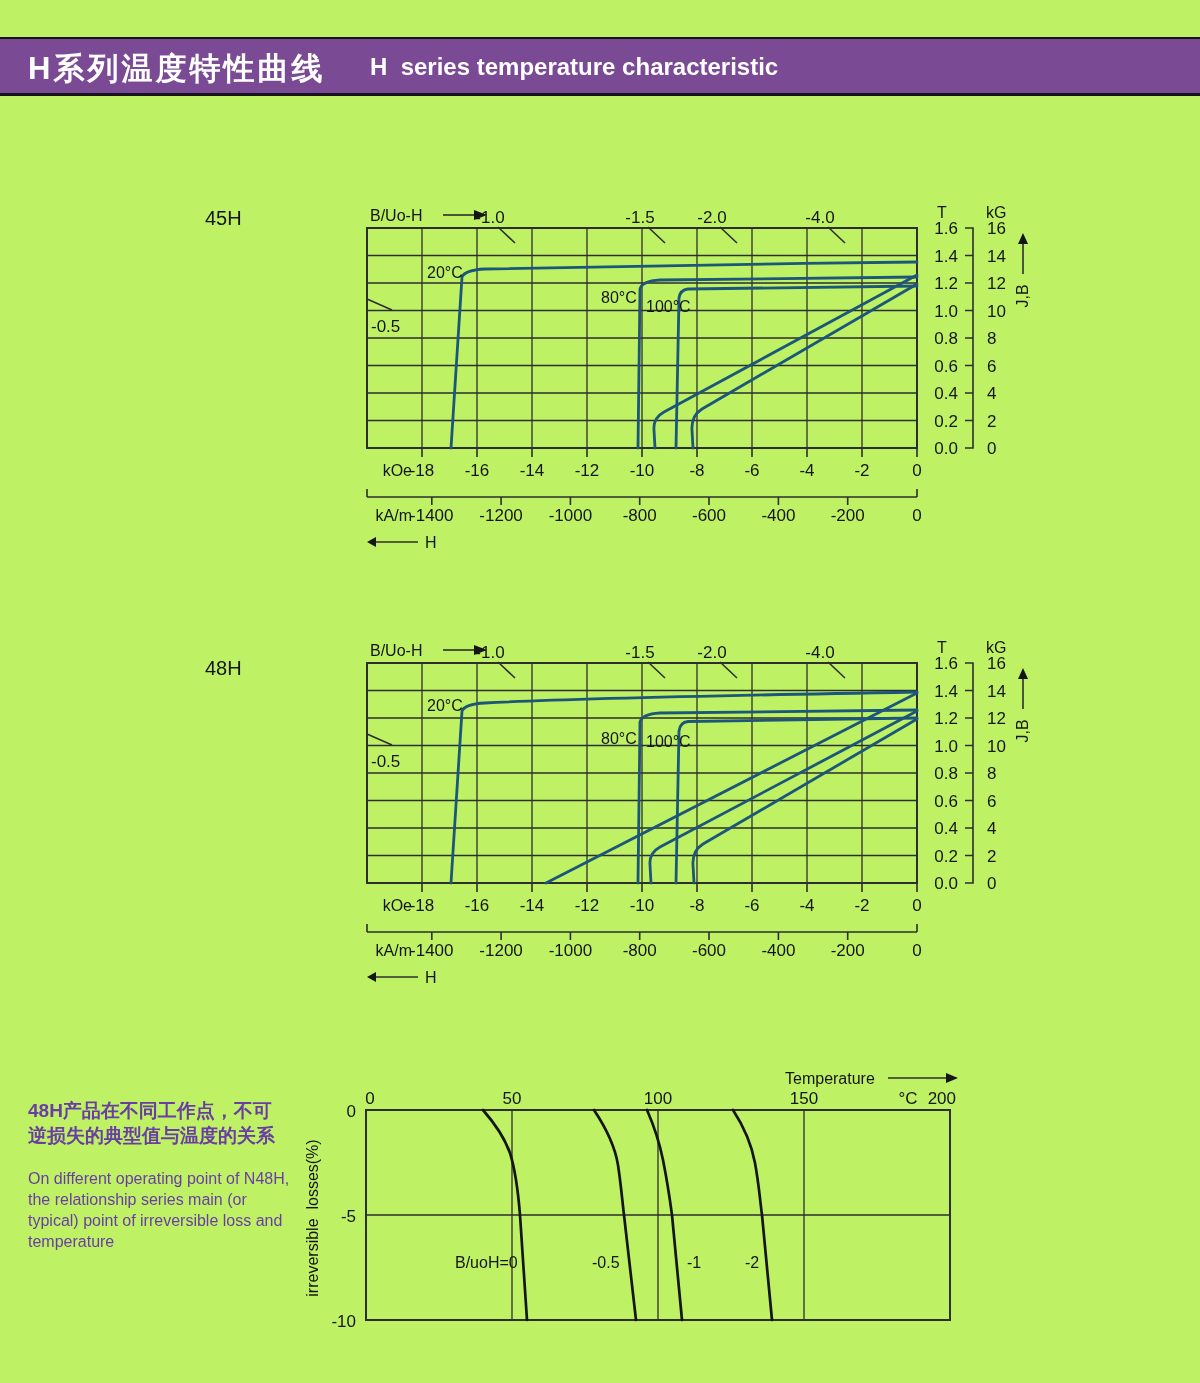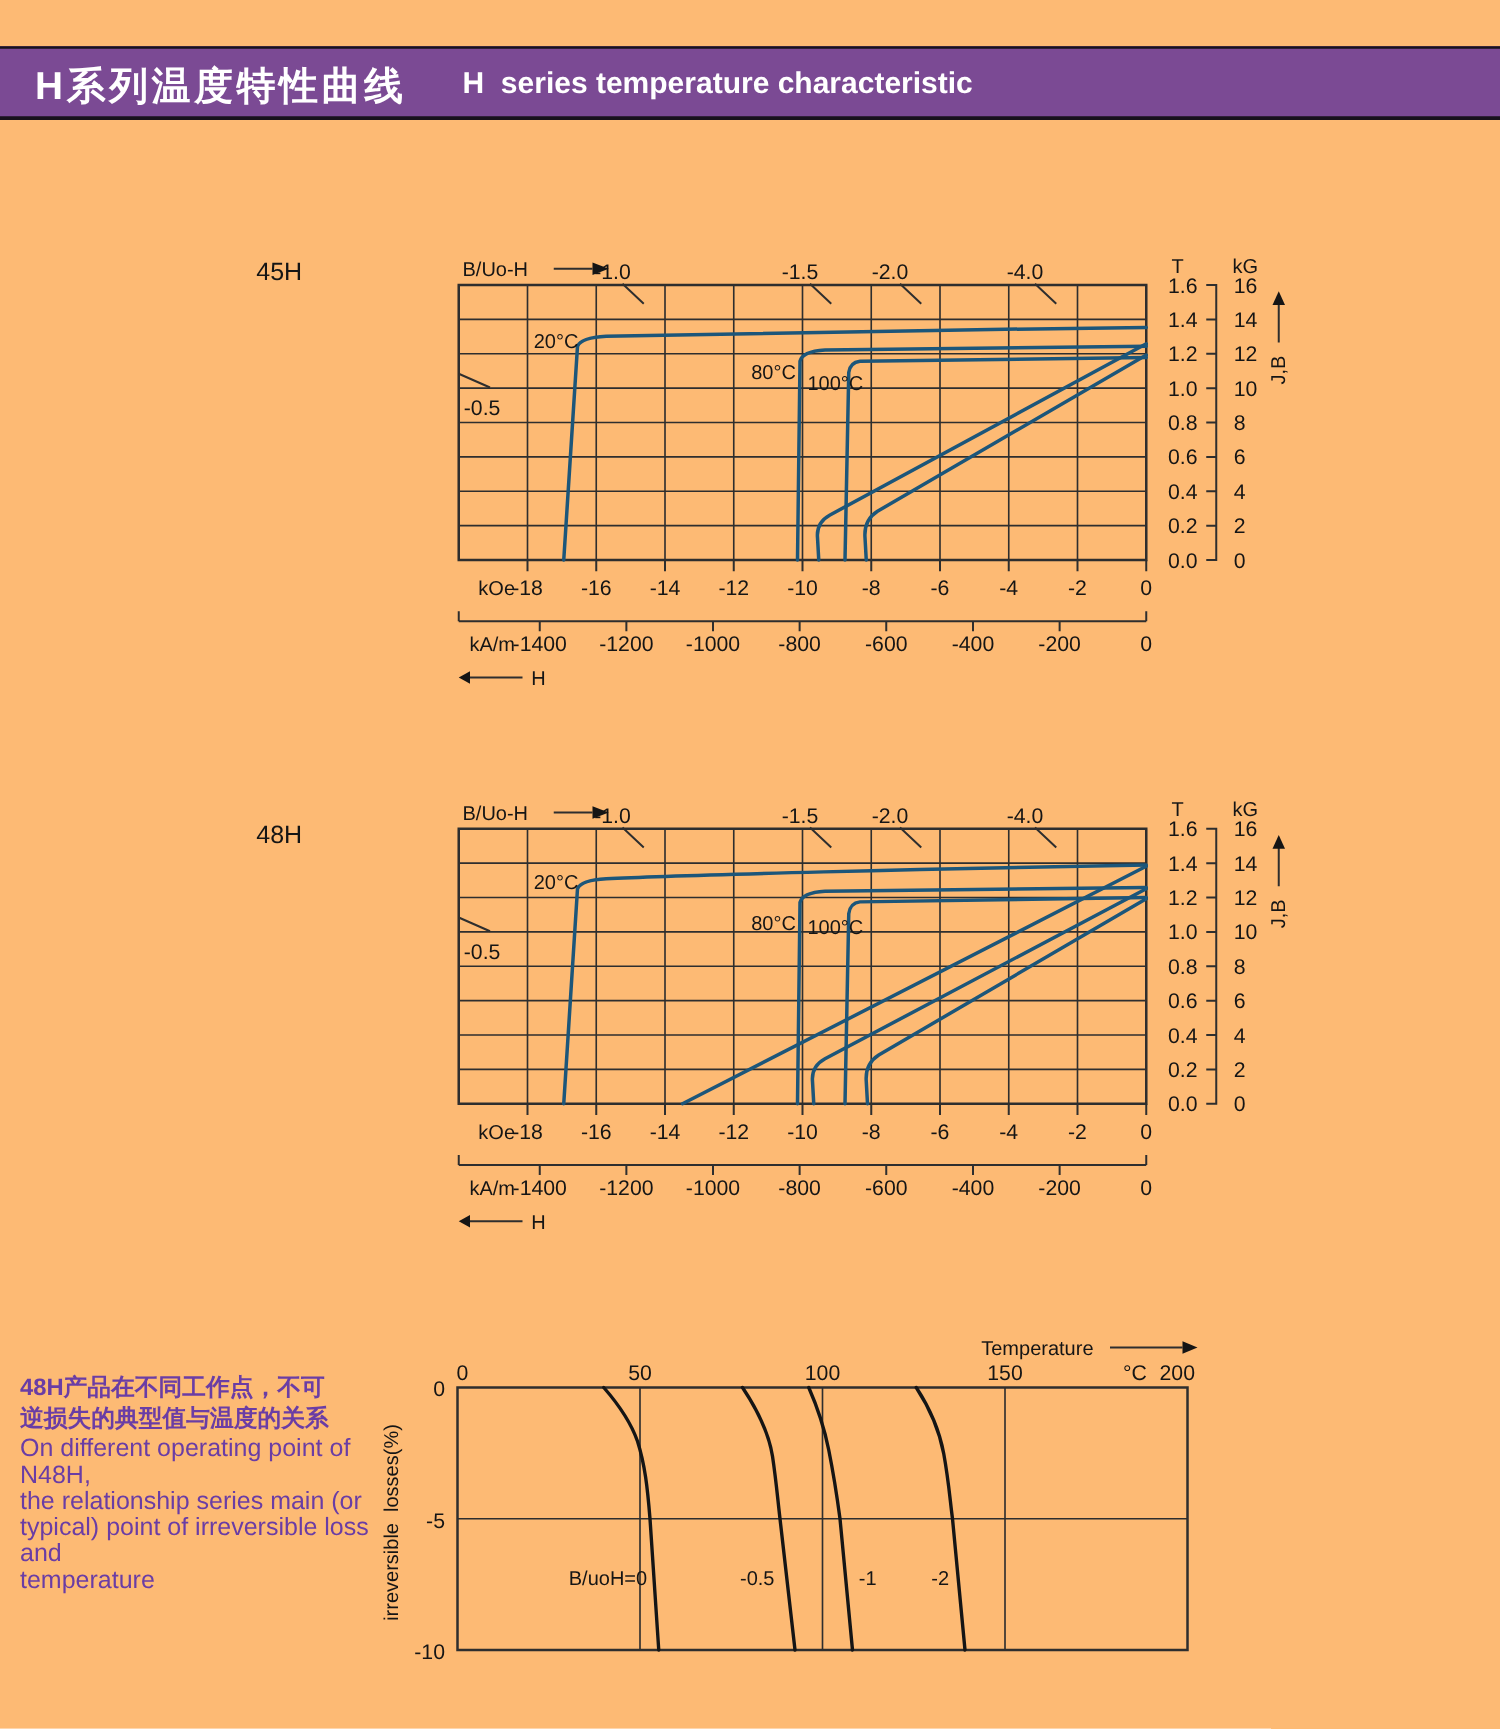--- a/index.html
+++ b/index.html
@@ -1,26 +1,26 @@
 <!DOCTYPE html>
 <html style="--banner: #7b4a94; --note_text: #6a3da5; --curve_blue: #1c567a;"><head>
 <meta charset="utf-8">
 <style>
   html,body{margin:0;padding:0;background:#ffffff;}
-  .page{position:relative;width:1200px;height:1383px;background:#fdba74;
+  .page{position:relative;width:1200px;height:1383px;background:#bef264;
         font-family:"Liberation Sans",sans-serif;color:#151515;overflow:hidden;}
   .banner{position:absolute;left:0;top:37px;width:1200px;height:59px;
           background:var(--banner,#7b4a94);border-top:2px solid #18121d;border-bottom:3px solid #18121d;
           box-sizing:border-box;}
   .banner .zh{position:absolute;left:28px;top:9px;font-size:31px;font-weight:bold;color:#fff;letter-spacing:3px;}
   .banner .en{position:absolute;left:370px;top:14px;font-size:24px;font-weight:bold;color:#fff;white-space:pre;}
   .grade{position:absolute;font-size:20px;color:#151515;}
-  .note{position:absolute;left:16px;top:1098px;width:290px;}
+  .note{position:absolute;left:28px;top:1098px;width:290px;}
   .note .zh{font-size:19px;font-weight:bold;color:var(--note_text,#6a3da5);line-height:25px;}
-  .note .en{font-size:20px;color:var(--note_text,#6a3da5);line-height:21px;margin-top:1px;}
+  .note .en{font-size:16px;color:var(--note_text,#6a3da5);line-height:21px;margin-top:20px;}
   svg{position:absolute;}
   svg text{font-family:"Liberation Sans",sans-serif;fill:#151515;}
   .tk{font-size:17px;}
   .un{font-size:16px;}
   .cl{font-size:16px;}
   .grid{stroke:#2e2e2e;stroke-width:1.3;fill:none;}
   .bord{stroke:#2e2e2e;stroke-width:2;fill:none;}
   .ax{stroke:#2e2e2e;stroke-width:1.6;fill:none;}
   .curve{stroke:var(--curve_blue,#1c567a);stroke-width:2.8;fill:none;stroke-linejoin:round;stroke-linecap:round;}
   .kcurve{stroke:#151515;stroke-width:2.7;fill:none;stroke-linejoin:round;stroke-linecap:round;}

